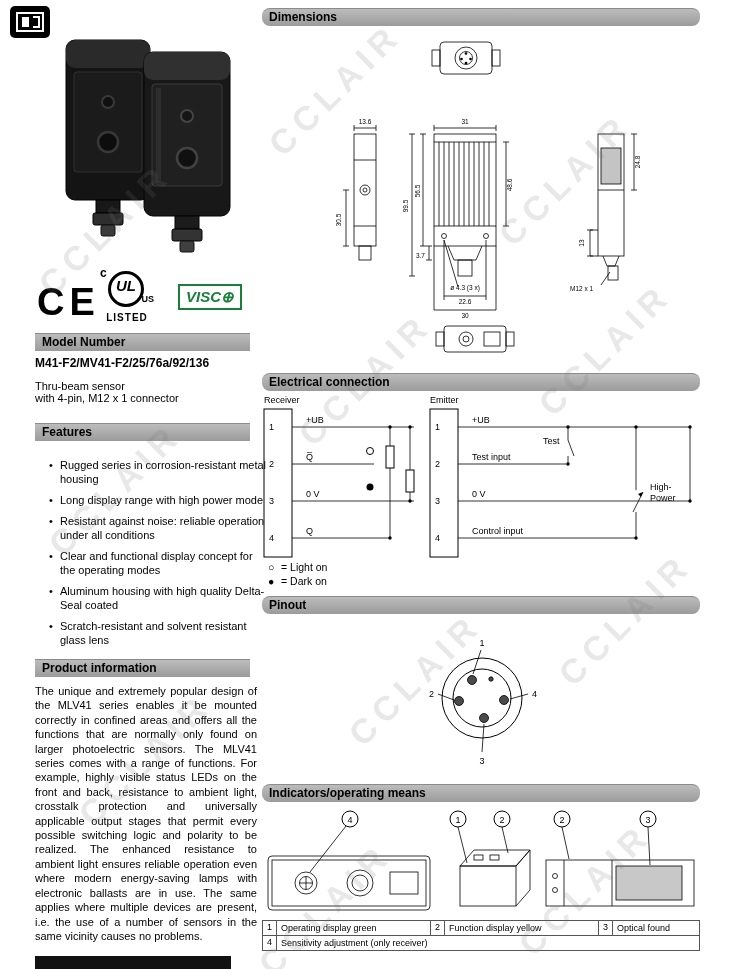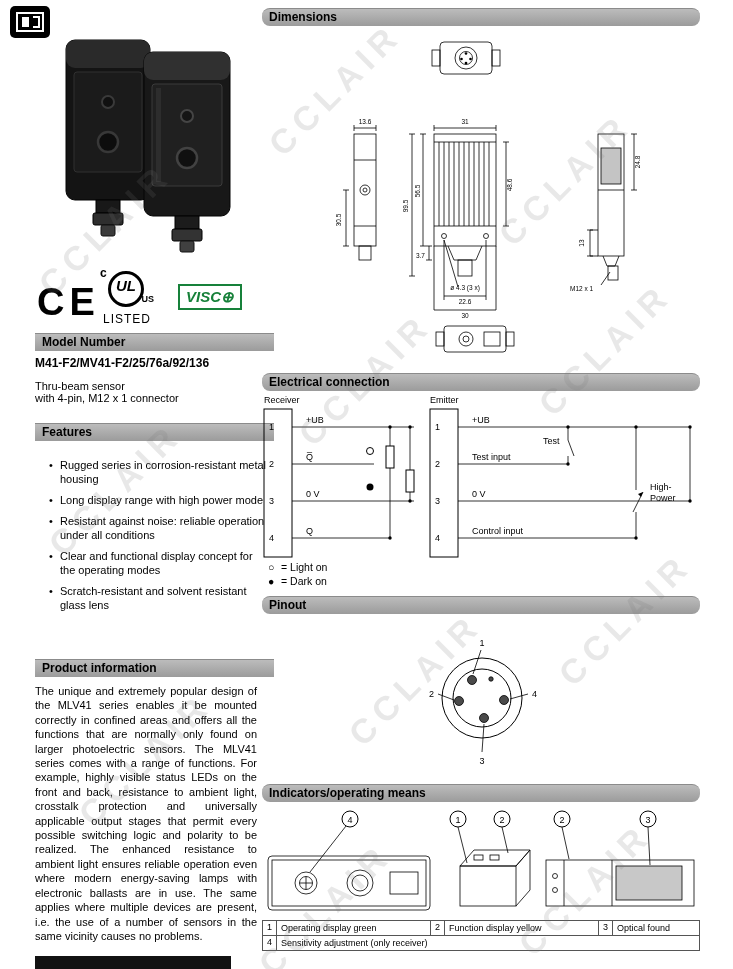--- a/index.html
+++ b/index.html
@@ -5,35 +5,35 @@
   html,body{margin:0;padding:0;background:#fff;}
   .page{position:relative;width:733px;height:969px;background:#ffffff;overflow:hidden;
         font-family:"Liberation Sans",sans-serif;color:#000;}
   .abs{position:absolute;}
   .wm-layer{position:absolute;inset:0;pointer-events:none;z-index:9;}
   .wm{position:absolute;font-size:34px;font-weight:bold;letter-spacing:7px;
       color:rgba(120,120,120,0.17);transform:rotate(-45deg);white-space:nowrap;}
   .bar{position:absolute;height:18px;background:linear-gradient(180deg,#bcbcbc,#9b9b9b);
        border-top:1px solid #8b8b8b;box-sizing:border-box;font-size:12px;font-weight:bold;
        line-height:17px;padding-left:7px;}
-  .leftcol{left:35px;width:239px;}
+  .leftcol{left:35px;width:215px;}
   .rightcol{left:262px;width:438px;border-radius:8px;}
   .txt{position:absolute;font-size:11px;}
   .model-value{position:absolute;left:35px;top:356px;width:225px;font-size:12px;font-weight:bold;}
   .features{position:absolute;left:35px;top:446px;width:221px;margin:12px;padding:0;list-style:none;}
   .features li{position:relative;padding-left:13px;font-size:11px;line-height:14px;margin-bottom:7px;}
   .features li::before{content:"•";position:absolute;left:2px;top:0;}
   .prodinfo{position:absolute;left:35px;top:684px;width:222px;font-size:11px;line-height:14.4px;text-align:justify;}
   .ce{position:absolute;left:37px;top:281px;font-size:38px;letter-spacing:5px;font-weight:bold;}
   .ul-mark{position:absolute;left:100px;top:268px;width:54px;height:58px;}
   .ul-circle{position:absolute;left:8px;top:3px;width:36px;height:36px;border:3px solid #000;border-radius:50%;box-sizing:border-box;}
   .ul-letters{position:absolute;left:5px;top:3px;font-size:15px;font-weight:bold;font-style:italic;}
   .ul-c{position:absolute;left:0;top:-2px;font-size:12px;font-weight:bold;}
   .ul-us{position:absolute;right:0;top:26px;font-size:9px;font-weight:bold;}
-  .ul-listed{position:absolute;left:0;top:44px;width:100%;text-align:center;font-size:12px;font-weight:normal;letter-spacing:1px;}
+  .ul-listed{position:absolute;left:0;top:44px;width:100%;text-align:center;font-size:10px;font-weight:bold;letter-spacing:1px;}
   .visco{position:absolute;left:178px;top:284px;border:2px solid #17813a;padding:2px 6px;
          font-size:15px;font-weight:bold;font-style:italic;color:#17813a;background:#fff;}
   .elegend{position:absolute;left:268px;top:560px;font-size:10.5px;line-height:14px;}
   .elegend .sym{display:inline-block;width:13px;}
   .ind-table{position:absolute;left:262px;top:920px;width:438px;border:1px solid #555;box-sizing:border-box;font-size:9px;}
   .itr{display:flex;border-bottom:1px solid #555;}
   .itr:last-child{border-bottom:none;}
   .itc{display:flex;align-items:center;border-right:1px solid #555;height:14px;box-sizing:border-box;}
   .itc:last-child{border-right:none;}
   .itn{width:13px;text-align:center;border-right:1px solid #555;height:100%;line-height:13px;flex:none;}
@@ -101,20 +101,21 @@
   <div class="model-value">M41-F2/MV41-F2/25/76a/92/136</div>
   <div class="txt" style="left:35px;top:380px;">Thru-beam sensor</div>
   <div class="txt" style="left:35px;top:392px;">with 4-pin, M12 x 1 connector</div>
 
   <div class="bar leftcol" style="top:423px;">Features</div>
   <ul class="features">
     <li>Rugged series in corrosion-resistant metal housing</li>
     <li>Long display range with high power mode</li>
     <li>Resistant against noise: reliable operation under all conditions</li>
     <li>Clear and functional display concept for the operating modes</li>
+    <li>Aluminum housing with high quality Delta-Seal coated</li>
     <li>Scratch-resistant and solvent resistant glass lens</li>
   </ul>
 
   <div class="bar leftcol" style="top:659px;">Product information</div>
   <div class="prodinfo">The unique and extremely popular design of the MLV41 series enables it be mounted correctly in confined areas and offers all the functions that are normally only found on larger photoelectric sensors. The MLV41 series comes with a range of functions. For example, highly visible status LEDs on the front and back, resistance to ambient light, crosstalk protection and universally applicable output stages that permit every possible switching logic and polarity to be realized. The enhanced resistance to ambient light ensures reliable operation even where modern energy-saving lamps with electronic ballasts are in use. The same applies where multiple devices are present, i.e. the use of a number of sensors in the same vicinity causes no problems.</div>
 
   <div class="bar rightcol" style="top:8px;">Dimensions</div>
 
   <svg class="abs" style="left:262px;top:30px;" width="438" height="338" viewBox="0 0 438 338">
 

